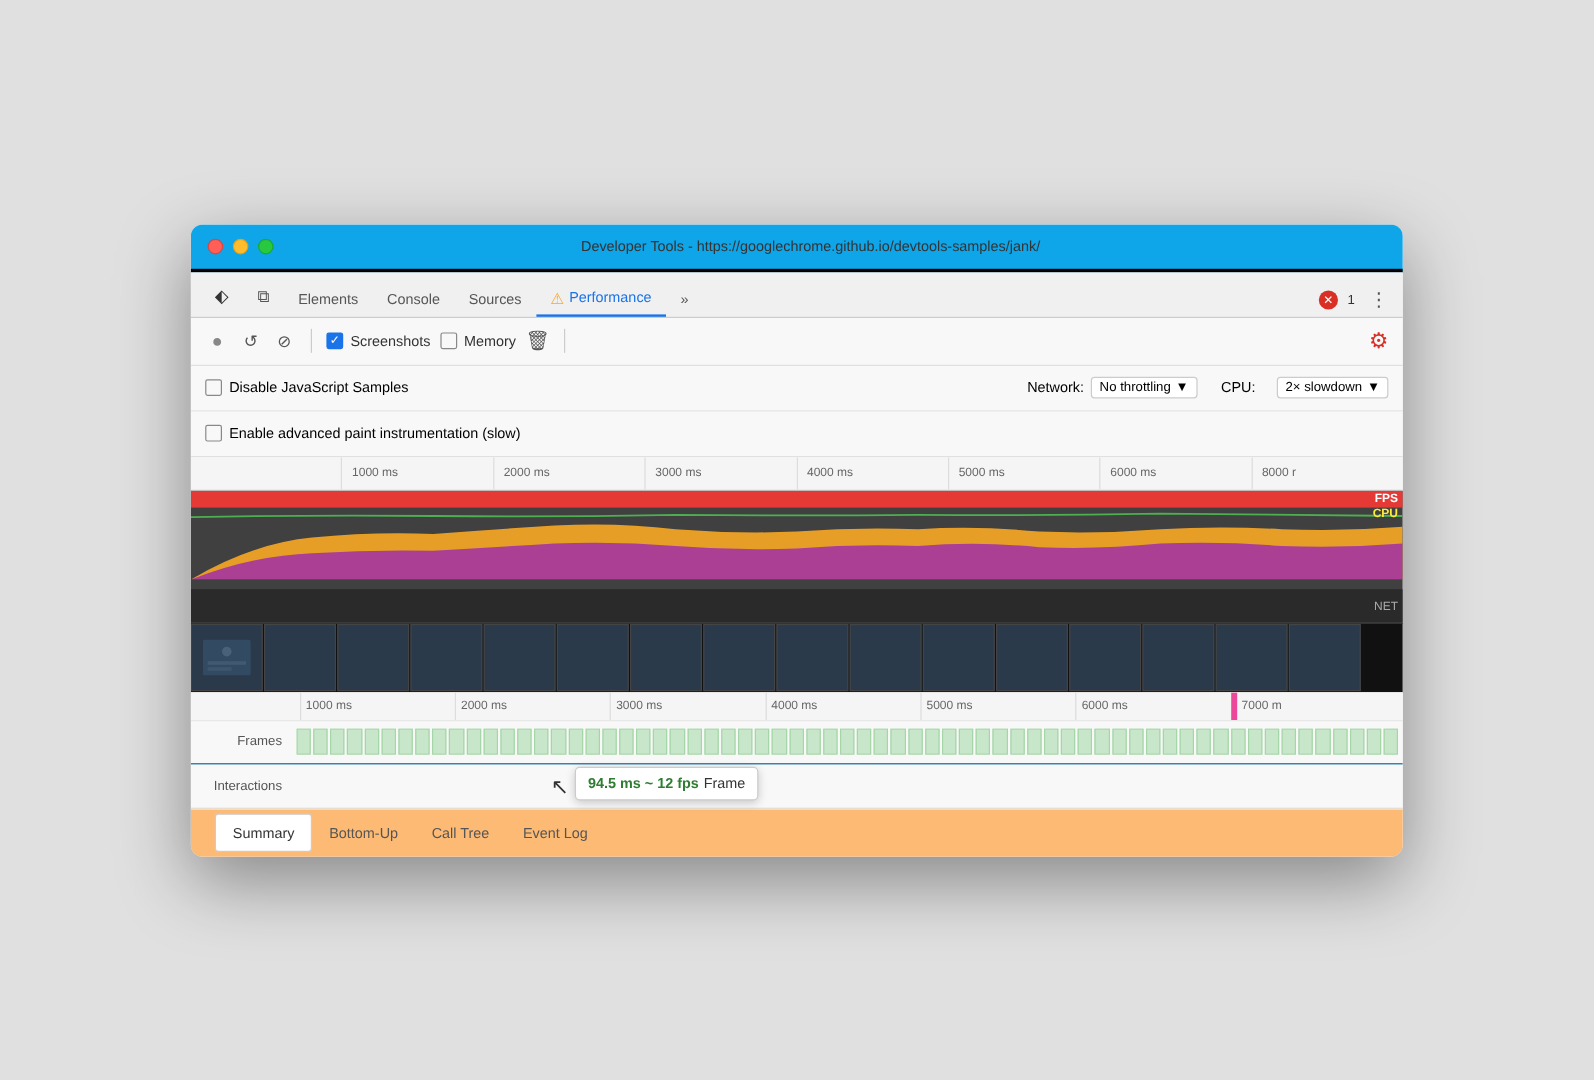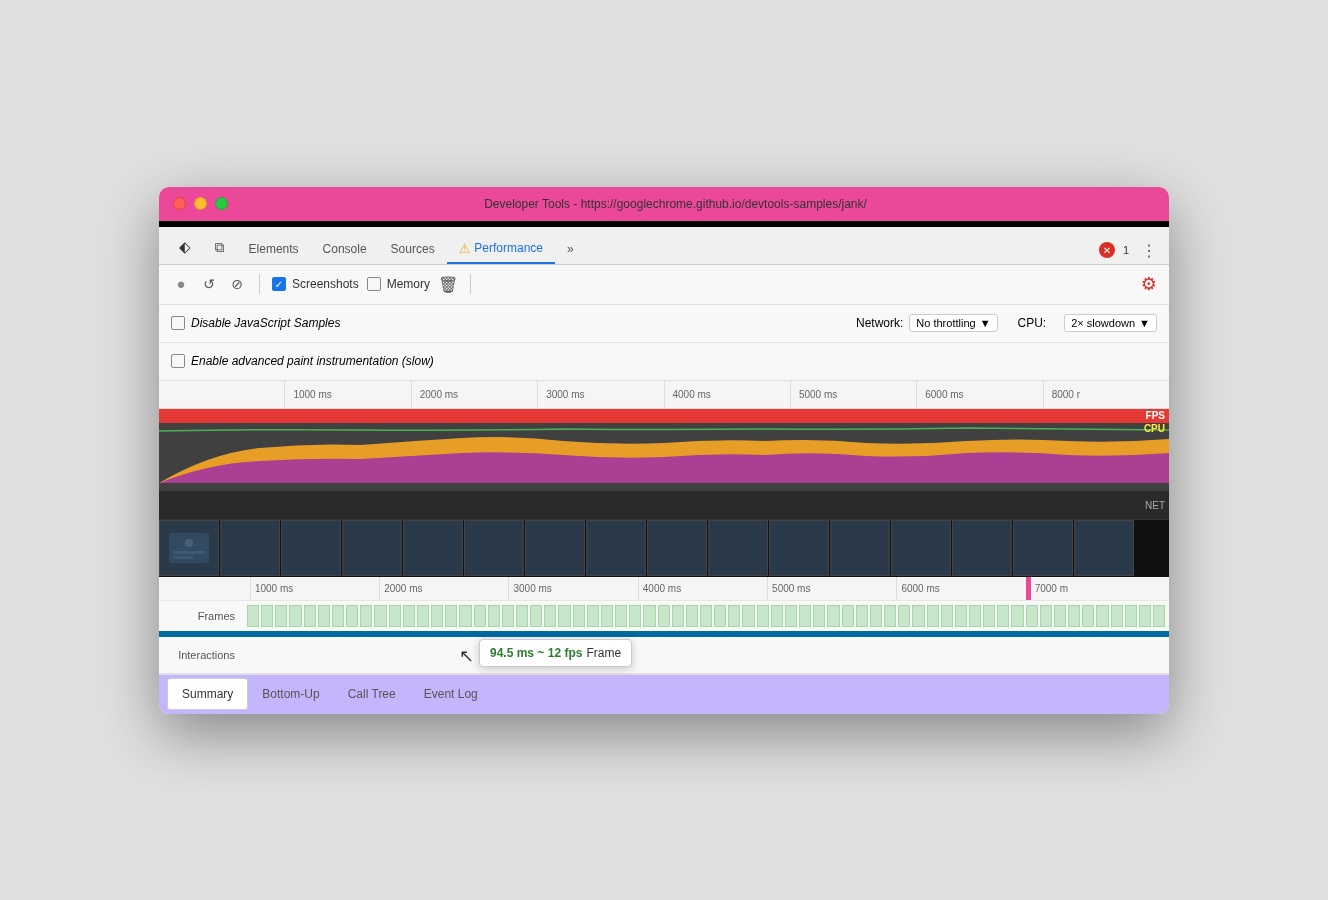--- a/index.html
+++ b/index.html
@@ -13,26 +13,26 @@
     }
     .window {
       width: 1010px;
       background: #f5f5f5;
       border-radius: 10px;
       box-shadow: 0 20px 60px rgba(0,0,0,0.4);
       overflow: hidden;
     }
     
     .titlebar {
-      background: #ec4899;
+      background: #0ea5e9;
       height: 40px;
       display: flex;
       align-items: center;
       padding: 0 14px;
-      border-bottom: 6px solid #000000;
+      border-bottom: 3px solid #000000;
       gap: 8px;
     }
     .traffic-light { width: 13px; height: 13px; border-radius: 50%; }
     .tl-red { background: #ff5f57; border: 1px solid #e0443e; }
     .tl-yellow { background: #ffbd2e; border: 1px solid #dfa123; }
     .tl-green { background: #28c840; border: 1px solid #1aab29; }
     .titlebar-title {
       flex: 1;
       text-align: center;
       font-size: 12px;
@@ -118,21 +118,21 @@
     .options-row {
       background: #f8f8f8;
       height: 38px;
       display: flex;
       align-items: center;
       padding: 0 12px;
       gap: 20px;
       border-bottom: 1px solid #e0e0e0;
       font-size: 12px;
     }
-    .option-item { display: flex; align-items: center; gap: 6px; font-style: italic; }
+    .option-item { display: flex; align-items: center; gap: 6px; }
     .network-group { margin-left: auto; display: flex; align-items: center; gap: 6px; }
     .dropdown-inline {
       display: flex; align-items: center; gap: 4px;
       background: white;
       border: 1px solid #ccc;
       border-radius: 3px;
       padding: 2px 6px;
       font-size: 11px;
       cursor: pointer;
     }
@@ -217,21 +217,21 @@
       padding: 0 4px;
       border-bottom: 1px solid #e8e8e8;
       position: relative;
       overflow: hidden;
     }
     .frames-row {
       height: 36px;
       display: flex;
       align-items: center;
       padding: 0 4px;
-      border-bottom: 6px solid #0369a1;
+      border-bottom: 1px solid #0369a1;
       gap: 4px;
     }
     .frames-label {
       width: 80px;
       font-size: 11px;
       color: #555;
       text-align: right;
       padding-right: 8px;
       flex-shrink: 0;
     }
@@ -285,25 +285,25 @@
     
     .cursor-pointer {
       position: absolute;
       left: 300px;
       top: 8px;
       font-size: 18px;
       color: #333;
     }
     
     .bottom-tabs {
-      background: #c4b5fd;
+      background: #fdba74;
       height: 40px;
       display: flex;
       align-items: center;
-      padding: 0 8px;
+      padding: 0 20px;
       border-top: 1px solid #e0e0e0;
       gap: 0;
     }
     .bottom-tab {
       padding: 8px 14px;
       font-size: 12px;
       color: #555;
       cursor: pointer;
       border-radius: 2px;
     }

